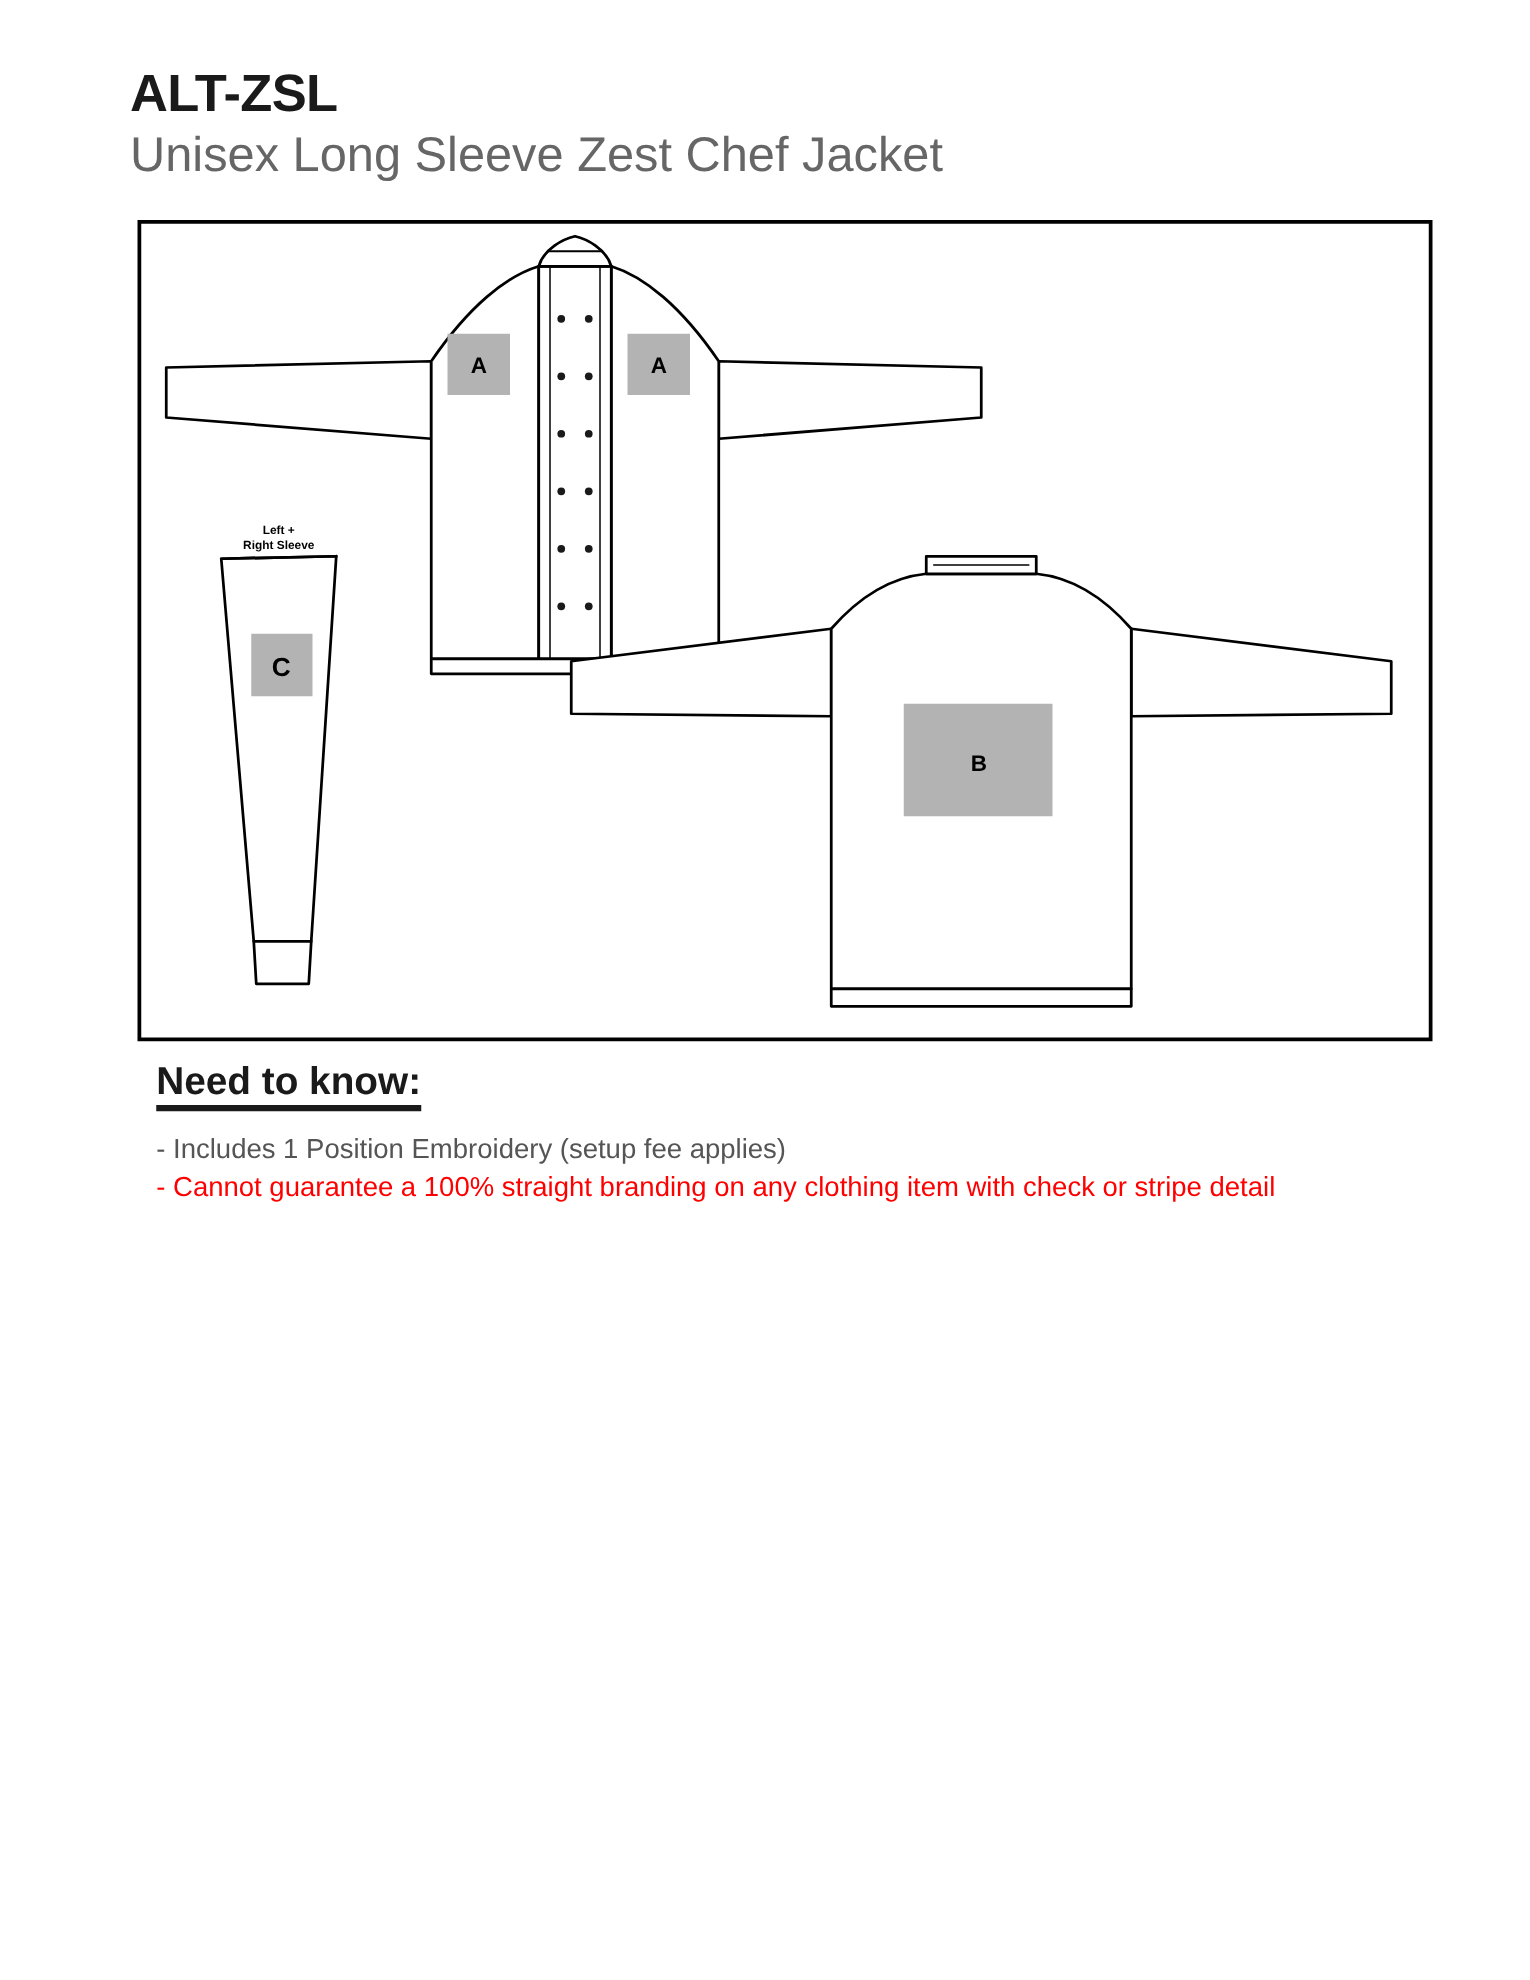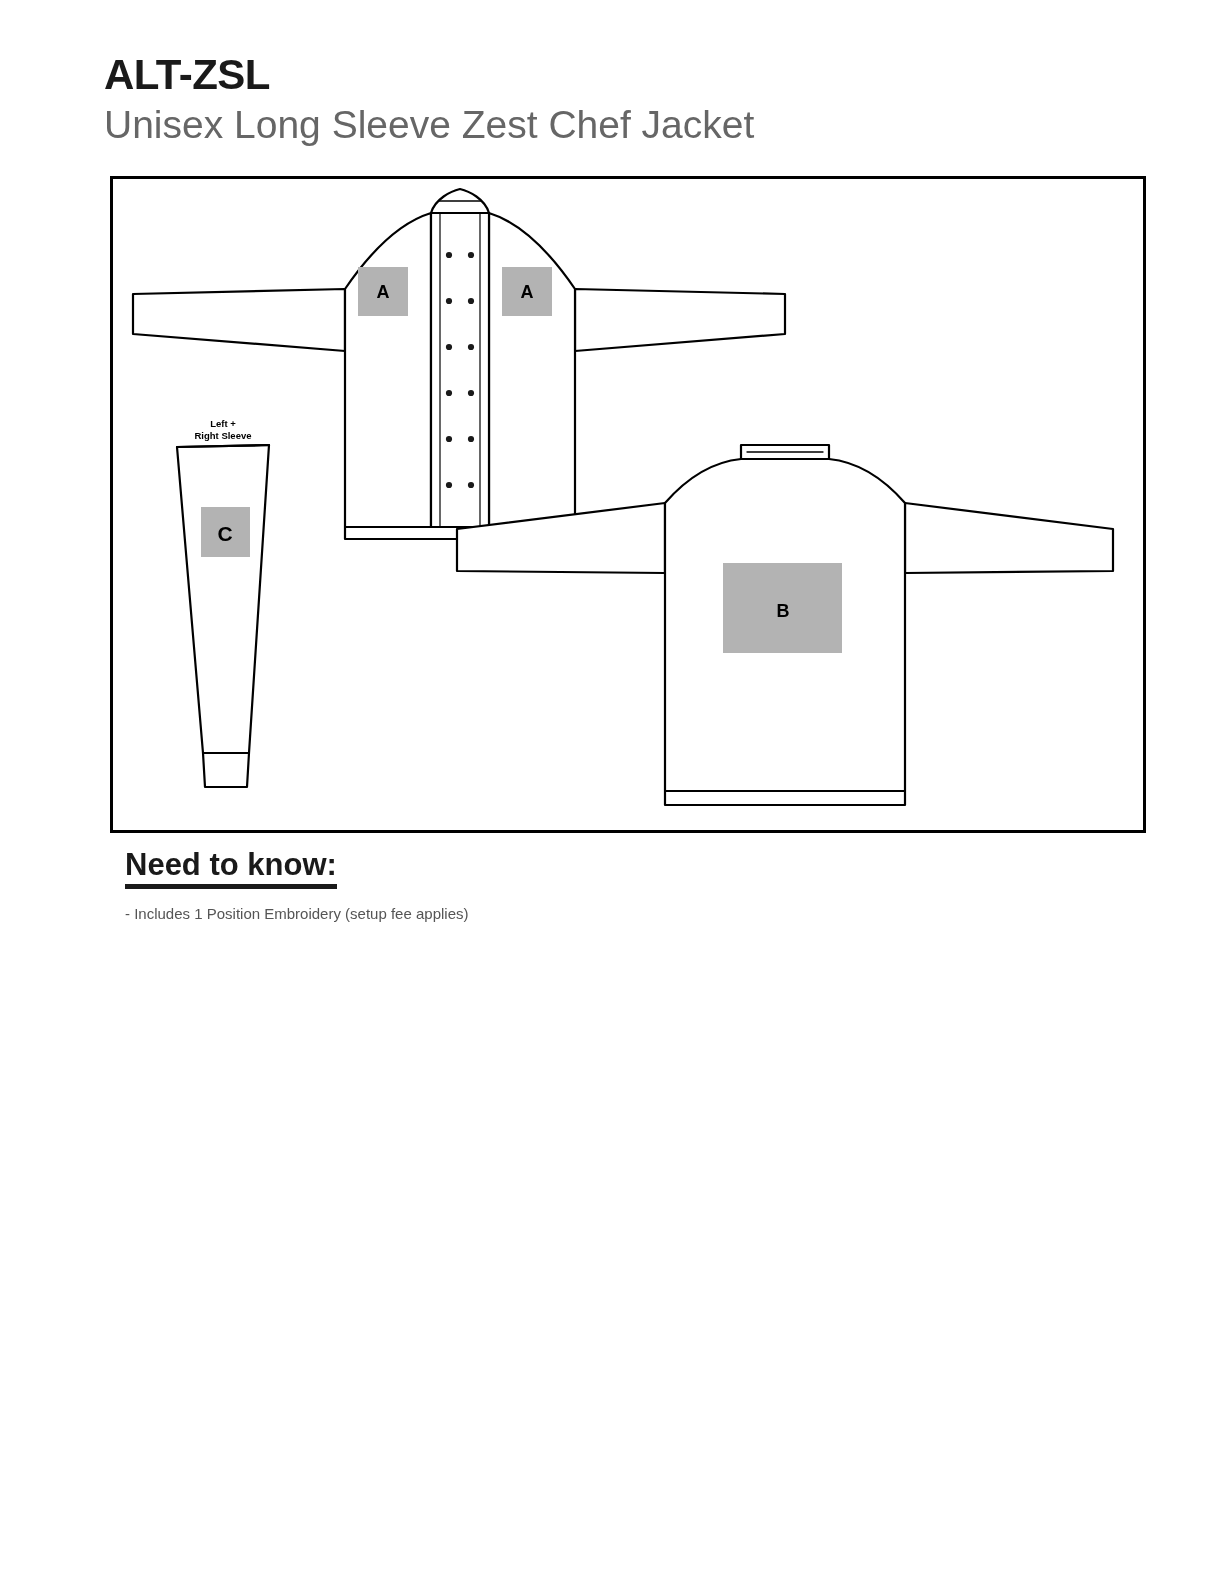--- a/index.html
+++ b/index.html
@@ -73,21 +73,21 @@
     padding-bottom: 2px;
     line-height: 1.1;
     margin: 0;
   }
   .ntk-list {
     margin: 14px 0 0 0;
     padding: 0;
     list-style: none;
   }
   .ntk-item {
-    font-size: 15px;
+    font-size: 22px;
     line-height: 1.42;
     color: #555555;
     white-space: nowrap;
   }
   .ntk-item.warn {
     color: #ff0000;
   }
   .label-box-text {
     font-family: "Liberation Sans", sans-serif;
     font-weight: bold;
@@ -188,16 +188,17 @@
         <text x="110" y="248" font-size="9.5" font-weight="bold" text-anchor="middle" fill="#000000" font-family="Liberation Sans, sans-serif">Left +</text>
         <text x="110" y="260" font-size="9.5" font-weight="bold" text-anchor="middle" fill="#000000" font-family="Liberation Sans, sans-serif">Right Sleeve</text>
       </g>
     </svg>
   </div>
 
   <div class="ntk">
     <div class="ntk-title">Need to know:</div>
     <ul class="ntk-list">
       <li class="ntk-item">- Includes 1 Position Embroidery (setup fee applies)</li>
+      <li class="ntk-item warn">- Cannot guarantee a 100% straight branding on any clothing item with check or stripe detail</li>
     </ul>
   </div>
 
 </div>
 
 </body></html>

